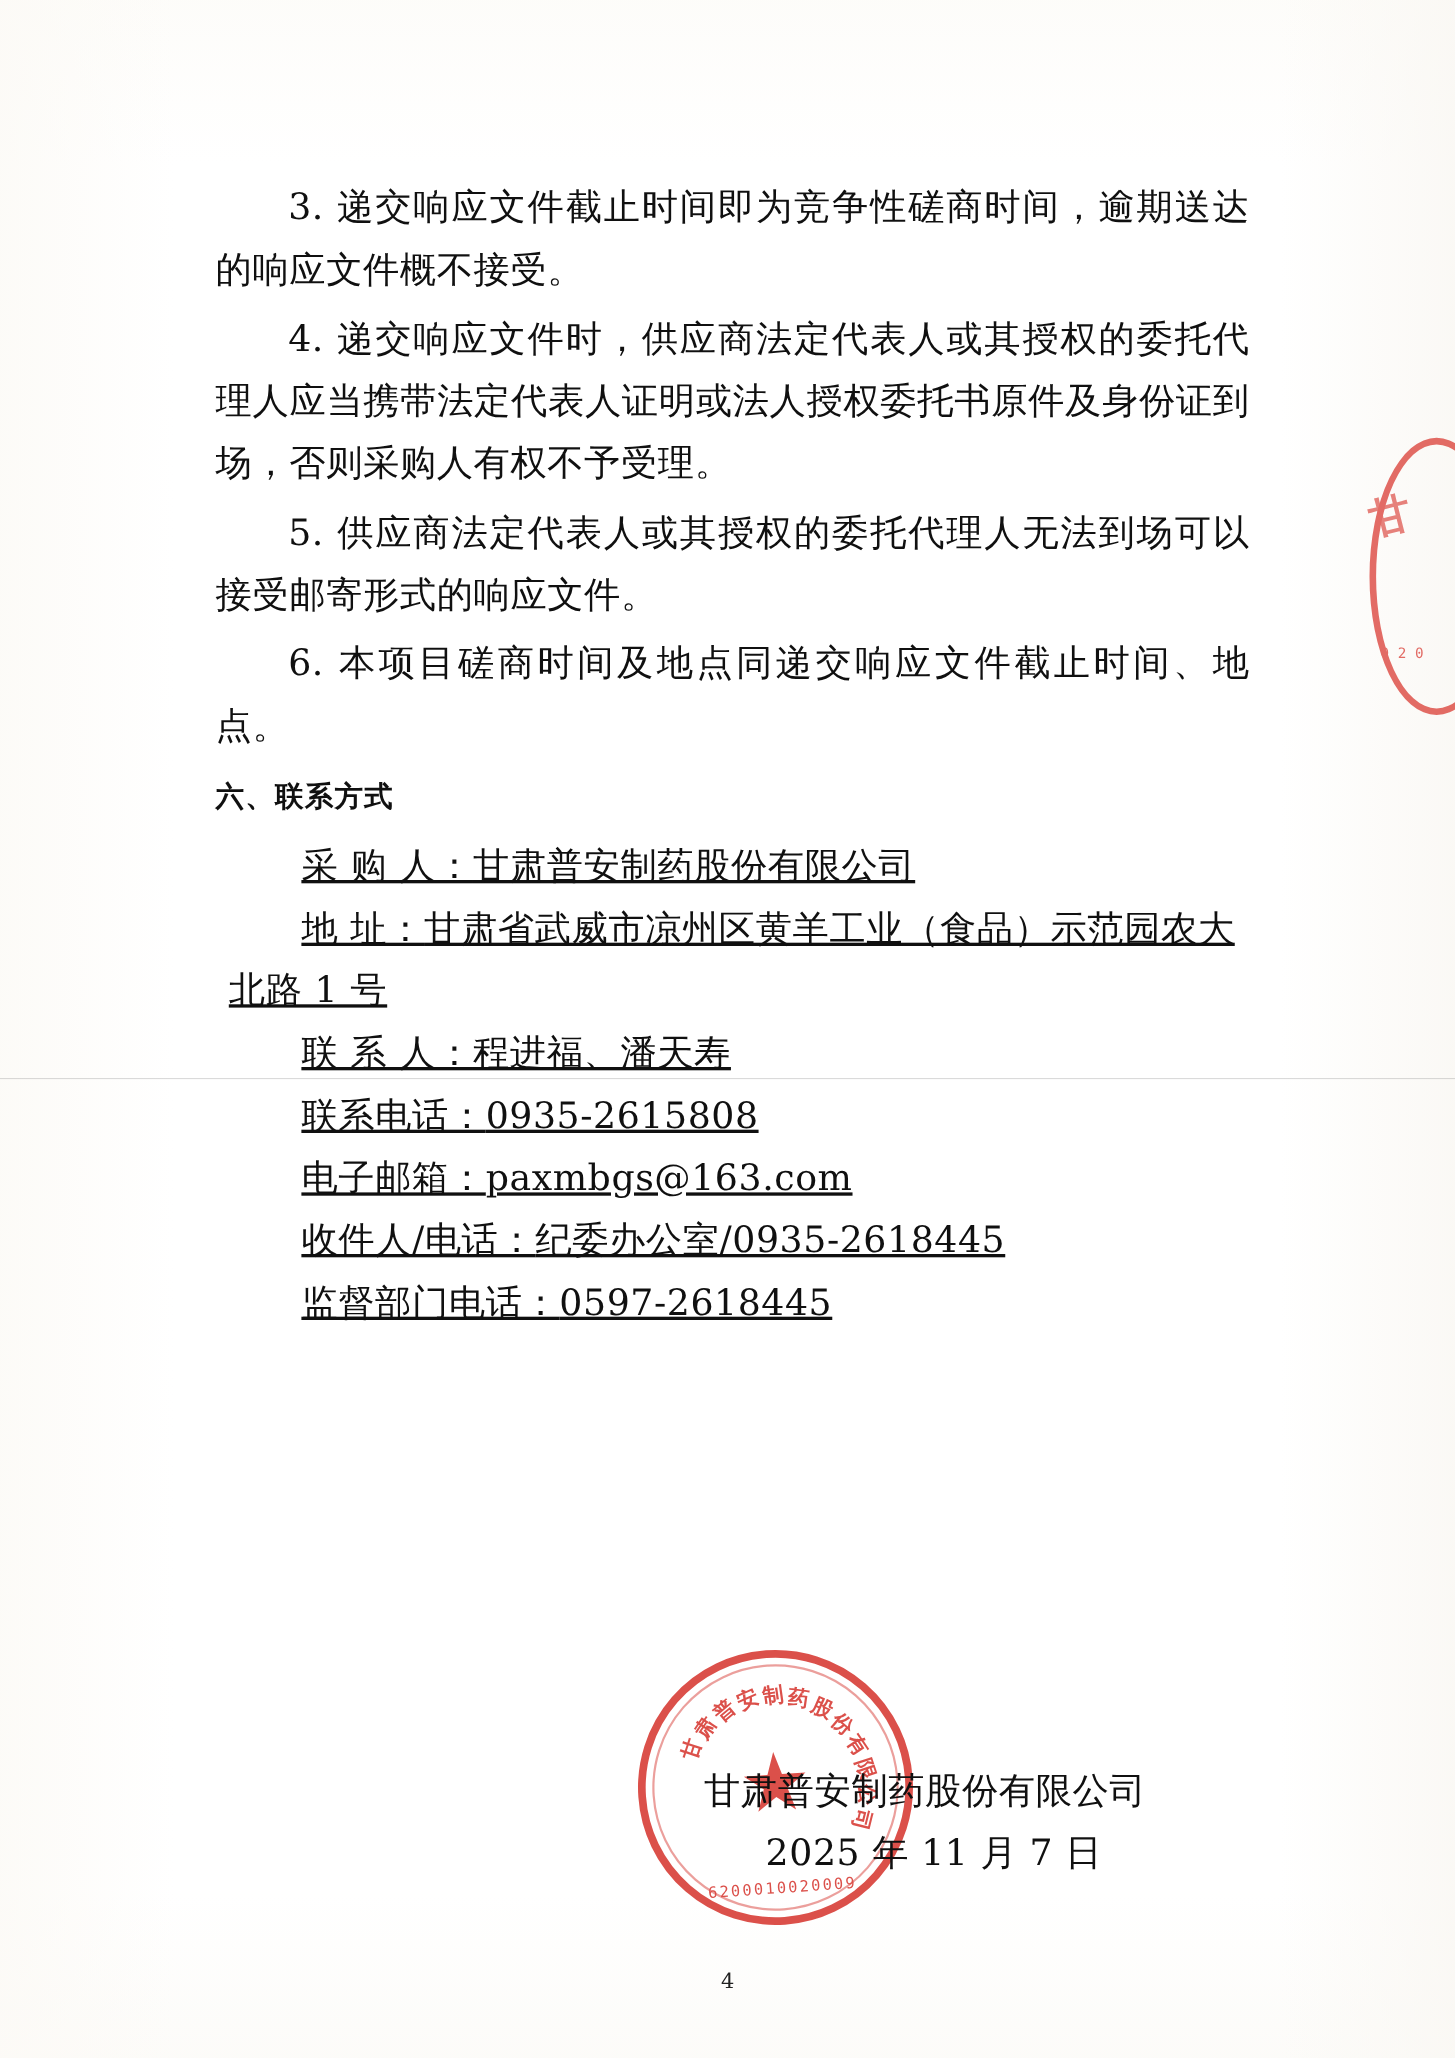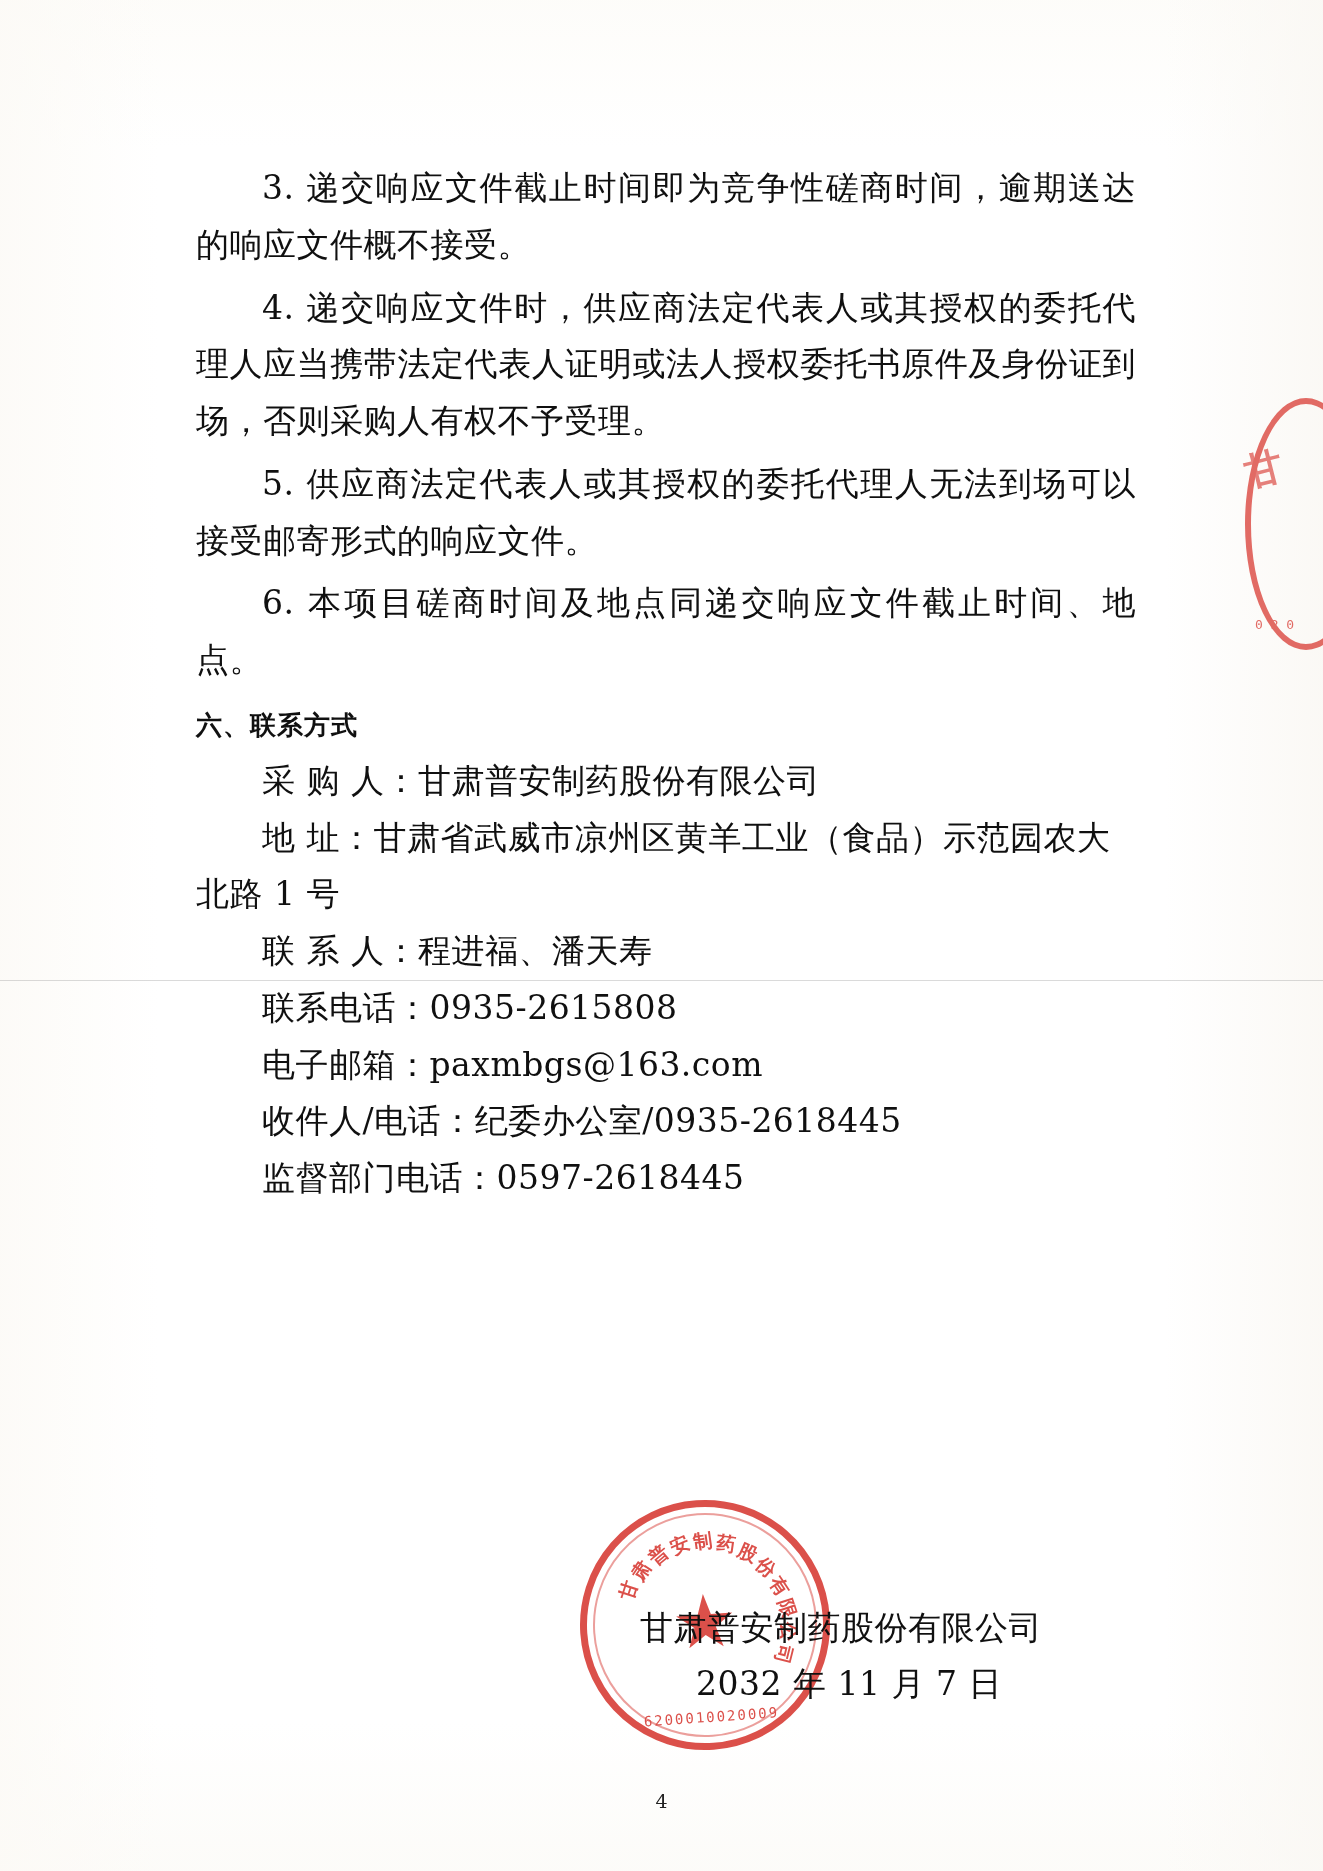--- a/index.html
+++ b/index.html
@@ -51,23 +51,24 @@
   }
   .heading {
     font-size: 26px;
     font-weight: bold;
     line-height: 1.7;
     margin: 14px 0 6px 0;
     letter-spacing: 1px;
     font-family: "DejaVu Sans", "Liberation Sans", sans-serif;
   }
   .contact-list {
-    margin: 0;
+    margin: 12px;
     padding: 0;
     list-style: none;
+    text-decoration: underline;
   }
   .contact-item {
     font-size: 33px;
     line-height: 1.72;
     letter-spacing: 0.5px;
     text-indent: 66px;
     margin: 0;
   }
   .contact-item .cont {
     display: inline;
@@ -172,21 +173,21 @@
     color: #d8342c;
     font-size: 38px;
     font-weight: bold;
     font-family: "DejaVu Sans", "Liberation Sans", sans-serif;
     transform: rotate(-14deg);
     opacity: 0.85;
   }
   .edge-seal .edge-code {
     position: absolute;
     left: 4px;
-    bottom: 12px;
+    bottom: 42px;
     color: #d8342c;
     font-size: 13px;
     font-family: "DejaVu Sans Mono", "Liberation Mono", monospace;
   }
 </style>
 </head>
 <body>
 
 <div class="page">
 
@@ -248,18 +249,18 @@
       <span style="transform: rotate(76deg) translate(0, -96px);">限</span>
       <span style="transform: rotate(92deg) translate(0, -96px);">公</span>
       <span style="transform: rotate(108deg) translate(0, -96px);">司</span>
     </div>
     <div class="star">★</div>
     <div class="code">6200010020009</div>
   </div>
 
   <div class="sign-block">
     <div>甘肃普安制药股份有限公司</div>
-    <div class="sign-line2">2032 年 11 月 7 日</div>
+    <div class="sign-line2">2025 年 11 月 7 日</div>
   </div>
 
   <div class="page-number">4</div>
 
 </div>
 
 </body></html>

